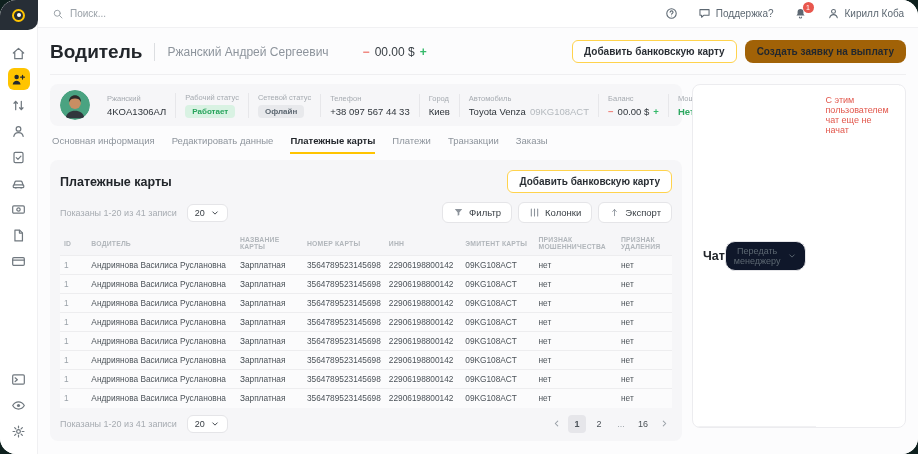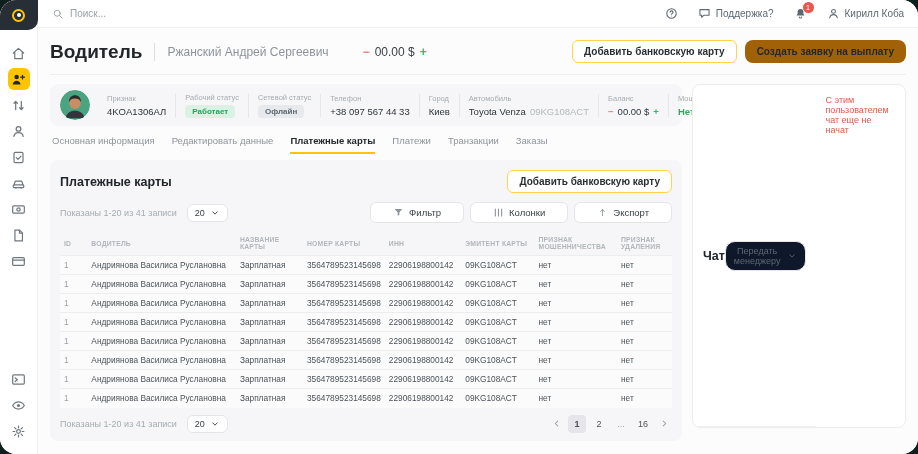--- a/index.html
+++ b/index.html
@@ -60,21 +60,21 @@
   .tab.active { color:#22262b; font-weight:700; border-bottom-color:#ffc400; }
 
   
   .table-card { background:#f6f6f8; border-radius:8px; margin-top:6px; flex:1; padding:10px 10px 8px 10px; display:flex; flex-direction:column; }
   .tc-head { display:flex; align-items:center; justify-content:space-between; }
   .tc-title { font-size:12.5px; font-weight:700; color:#22262b; }
   .tc-controls { display:flex; align-items:center; margin-top:9px; }
   .records { font-size:9px; color:#a6abb1; }
   .select-box { display:flex; align-items:center; gap:5px; background:#fff; border:1px solid #e5e5e8; border-radius:6px; padding:3px 7px; font-size:9px; color:#3a4046; margin-left:10px; cursor:pointer; }
   .ctrl-buttons { margin-left:auto; display:flex; gap:6px; }
-  .btn-light { display:flex; align-items:flex-end; gap:5px; background:#fff; border:1px solid #e5e5e8; border-radius:6px; padding:4px 22px; font-size:9.5px; color:#3a4046; cursor:pointer; font-family:inherit; }
+  .btn-light { display:flex; align-items:flex-end; gap:5px; background:#fff; border:1px solid #e5e5e8; border-radius:6px; padding:4px 10px; font-size:9.5px; color:#3a4046; cursor:pointer; font-family:inherit; }
   .btn-light svg { color:#8d949c; }
 
   table.grid { width:100%; border-collapse:collapse; margin-top:8px; }
   table.grid th { font-size:6.8px; color:#b1b6bb; text-transform:uppercase; font-weight:600; text-align:left; padding:5px 4px; letter-spacing:.2px; }
   table.grid td { font-size:8.3px; color:#4b5258; padding:0 4px; height:19px; border-top:1px solid #ededef; background:#fbfbfc; }
   table.grid td.id-cell { color:#9aa1a8; }
 
   .tc-footer { display:flex; align-items:center; margin-top:7px; }
   .pager { margin-left:auto; display:flex; align-items:center; gap:4px; }
   .page-btn { min-width:18px; height:18px; border-radius:4px; display:flex; align-items:center; justify-content:center; font-size:9px; color:#4b5258; cursor:pointer; }
@@ -258,21 +258,21 @@
           <div class="avatar">
             <svg width="30" height="30" viewBox="0 0 32 32">
               <circle cx="16" cy="16" r="16" fill="#4aa381"></circle>
               <circle cx="16" cy="14" r="6.2" fill="#c98e63"></circle>
               <path d="M9.5 13c0-5 3-7.5 6.5-7.5s6.5 2.5 6.5 7.5c-1.5-3-3-4-6.5-4s-5 1-6.5 4z" fill="#2e2a29"></path>
               <path d="M6 30c1-6 5-8 10-8s9 2 10 8z" fill="#31363d"></path>
             </svg>
           </div>
           <div id="driver-fields" style="display:flex; align-items:center;">
               <div class="info-field">
-                <span class="f-label">Признак</span>
+                <span class="f-label">Ржанский</span>
                 <span class="f-value">
                   <span>4KOA1306АЛ</span>
                 </span>
               </div>
               <div class="info-field">
                 <span class="f-label">Рабочий статус</span>
                 <span class="f-value">
                   <span class="pill pill-green">Работает</span>
                 </span>
               </div>

